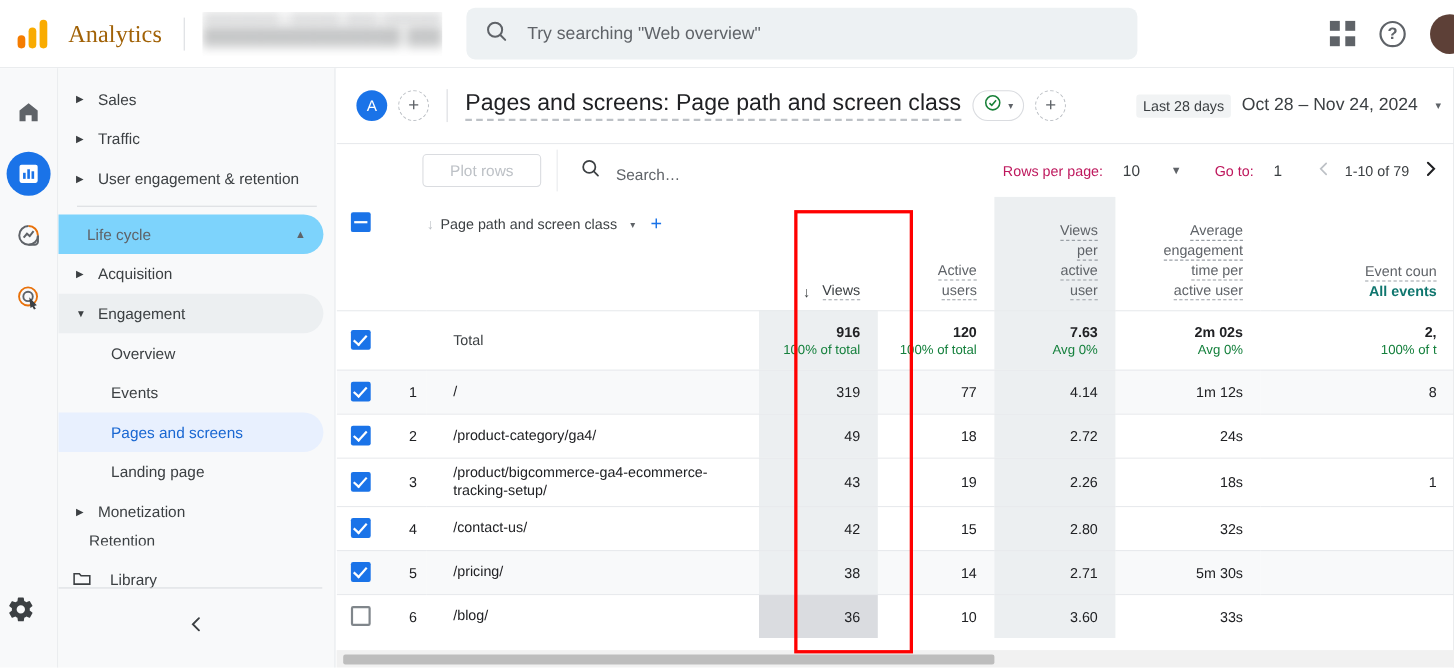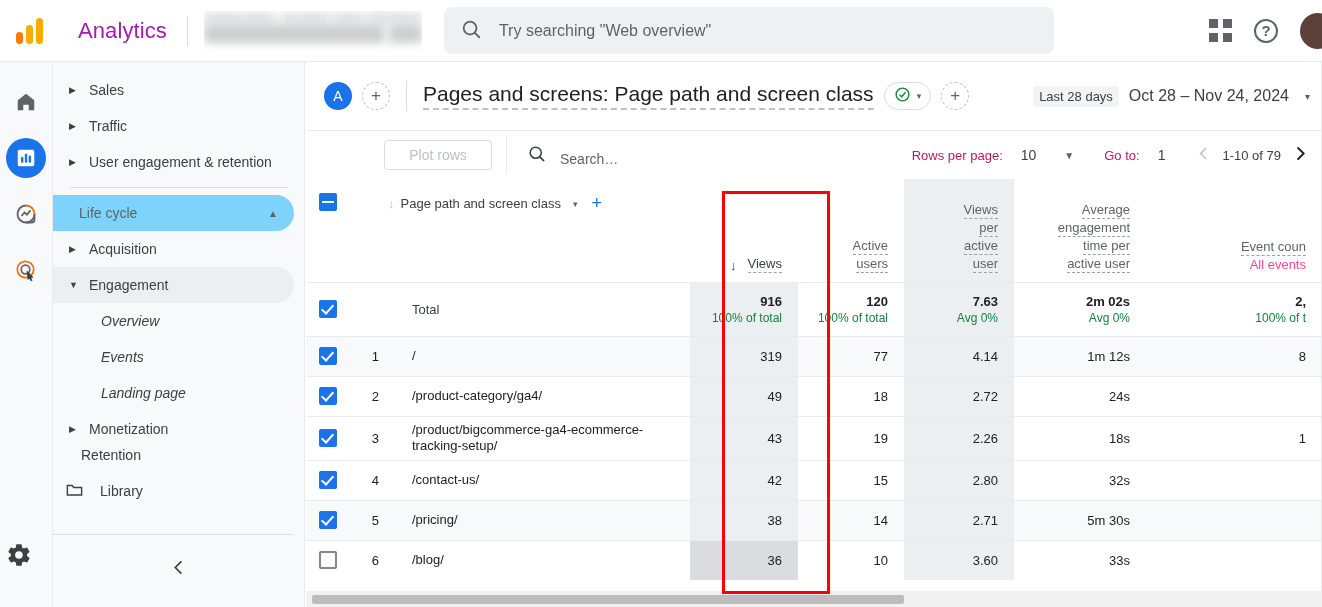--- a/index.html
+++ b/index.html
@@ -16,22 +16,23 @@
     position: absolute; top: 0; left: 0; width: 1322px; height: 62px;
     background: #fff; display: flex; align-items: center;
     border-bottom: 1px solid #e8eaed;
   }
   .ga-logo { margin-left: 16px; width: 30px; height: 30px; position: relative; }
   .ga-logo i { position: absolute; bottom: 2px; border-radius: 2px; display:block; }
   .ga-logo i.b1 { left: 0;  width: 7px; height: 12px; background: #f57c00; border-radius: 4px;}
   .ga-logo i.b2 { left: 10px; width: 7px; height: 19px; background: #f9ab00; border-radius: 4px;}
   .ga-logo i.b3 { left: 20px; width: 7px; height: 26px; background: #f9ab00; border-radius: 4px;}
   .brand {
-    margin-left: 32px; font-size: 22px; color: #a21caf; font-weight: 400;
+    margin-left: 16px; font-size: 22px; color: #a16207; font-weight: 400;
     letter-spacing: .1px;
+    font-family: Liberation Serif, serif;
   }
   .brand-divider { width:1px; height:30px; background:#dadce0; margin-left:20px; }
   .acct-blur {
     margin-left: 16px; width: 218px; height: 40px;
     position: relative; overflow: hidden;
   }
   .acct-blur span {
     display:block; color:#5f6368; filter: blur(4.2px);
     white-space: nowrap; overflow: hidden;
   }
@@ -86,21 +87,21 @@
     background: #f8f9fa; border-right: 1px solid #e8eaed; overflow: hidden;
   }
   .nav-row {
     height: 36px; display: flex; align-items: center;
     font-size: 14px; color: #3c4043; cursor: pointer;
     border-radius: 0 18px 18px 0; margin-right: 10px; padding-left: 12px;
     white-space: nowrap;
   }
   .nav-row .caret { width: 20px; flex:none; color:#3c4043; font-size: 9px; padding-left:4px; }
   .nav-row .nlabel { margin-left: 4px; }
-  .nav-row.sub { padding-left: 48px; font-style: italic; }
+  .nav-row.sub { padding-left: 48px; }
   .nav-row.sub .nlabel { margin-left: 0; }
   .nav-row.selected { background: #e8f0fe; color: #1967d2; font-weight: 500; }
   .nav-row.group { background: #7dd3fc; color: #5f6368; padding-left: 22px; }
   .nav-row.shade { background: #eceff1; }
   .nav-sep { height:1px; background:#dadce0; margin: 7px 16px 7px 17px; }
   .nav-row .chev-up { margin-left: auto; margin-right: 16px; font-size: 10px; color:#5f6368;}
   .nav-folder { margin-right: 12px; }
   .clipped { color:#3c4043; font-size:14px; padding-left:28px; height:13px; overflow:hidden; }
   .collapse-btn {
     position: absolute; bottom: 30px; left: 0; right: 0;
@@ -187,21 +188,21 @@
   .sort-arrow { color:#bdc1c6; font-size: 13px; margin-right: 6px; }
   .sort-arrow.on { color:#3c4043; }
   .dim-name { color:#3c4043; font-size: 13px; border-bottom: 1px dashed transparent; }
   .dim-caret { font-size: 9px; color: #5f6368; margin-left: 12px; cursor:pointer;}
   .blue-plus { color:#1a73e8; font-size: 18px; margin-left: 14px; cursor:pointer; }
   .hdr-metric { text-align: right; padding-right: 16px; vertical-align: bottom; }
   .hdr-metric .mline {
     display: inline-block; color:#5f6368; font-size: 13px;
     border-bottom: 1px dashed #9aa0a6; line-height: 17px;
   }
-  .hdr-metric .msub { display:block; color:#ec4899; font-size: 13px; line-height:17px; }
+  .hdr-metric .msub { display:block; color:#0f766e; font-size: 13px; line-height:17px;font-weight:bold; }
   .hdr-metric.sorted .mline { color:#3c4043; }
   .hdr-views-wrap { display:flex; align-items:flex-end; justify-content:flex-end; gap:5px; }
 
   tbody tr { height: 40px; }
   tbody td { border-top: 1px solid #e8eaed; }
   .td-check { text-align: center; }
   .td-idx { text-align: right; padding-right: 9px; color:#202124; }
   .td-dim { padding-left: 24px; color:#202124; word-break: break-word; line-height: 16px; }
   .td-num { text-align: right; padding-right: 16px; }
   .tot-row { height: 54px; background: #fff; }
@@ -356,20 +357,23 @@
     </div>
     <div class="nav-row shade">
       <span class="caret">▼</span>
       <span class="nlabel">Engagement</span>
     </div>
     <div class="nav-row sub">
       <span class="nlabel">Overview</span>
     </div>
     <div class="nav-row sub">
       <span class="nlabel">Events</span>
+    </div>
+    <div class="nav-row sub selected">
+      <span class="nlabel">Pages and screens</span>
     </div>
     <div class="nav-row sub">
       <span class="nlabel">Landing page</span>
     </div>
     <div class="nav-row">
       <span class="caret">▶</span>
       <span class="nlabel">Monetization</span>
     </div>
     <div class="clipped">Retention</div>
 

